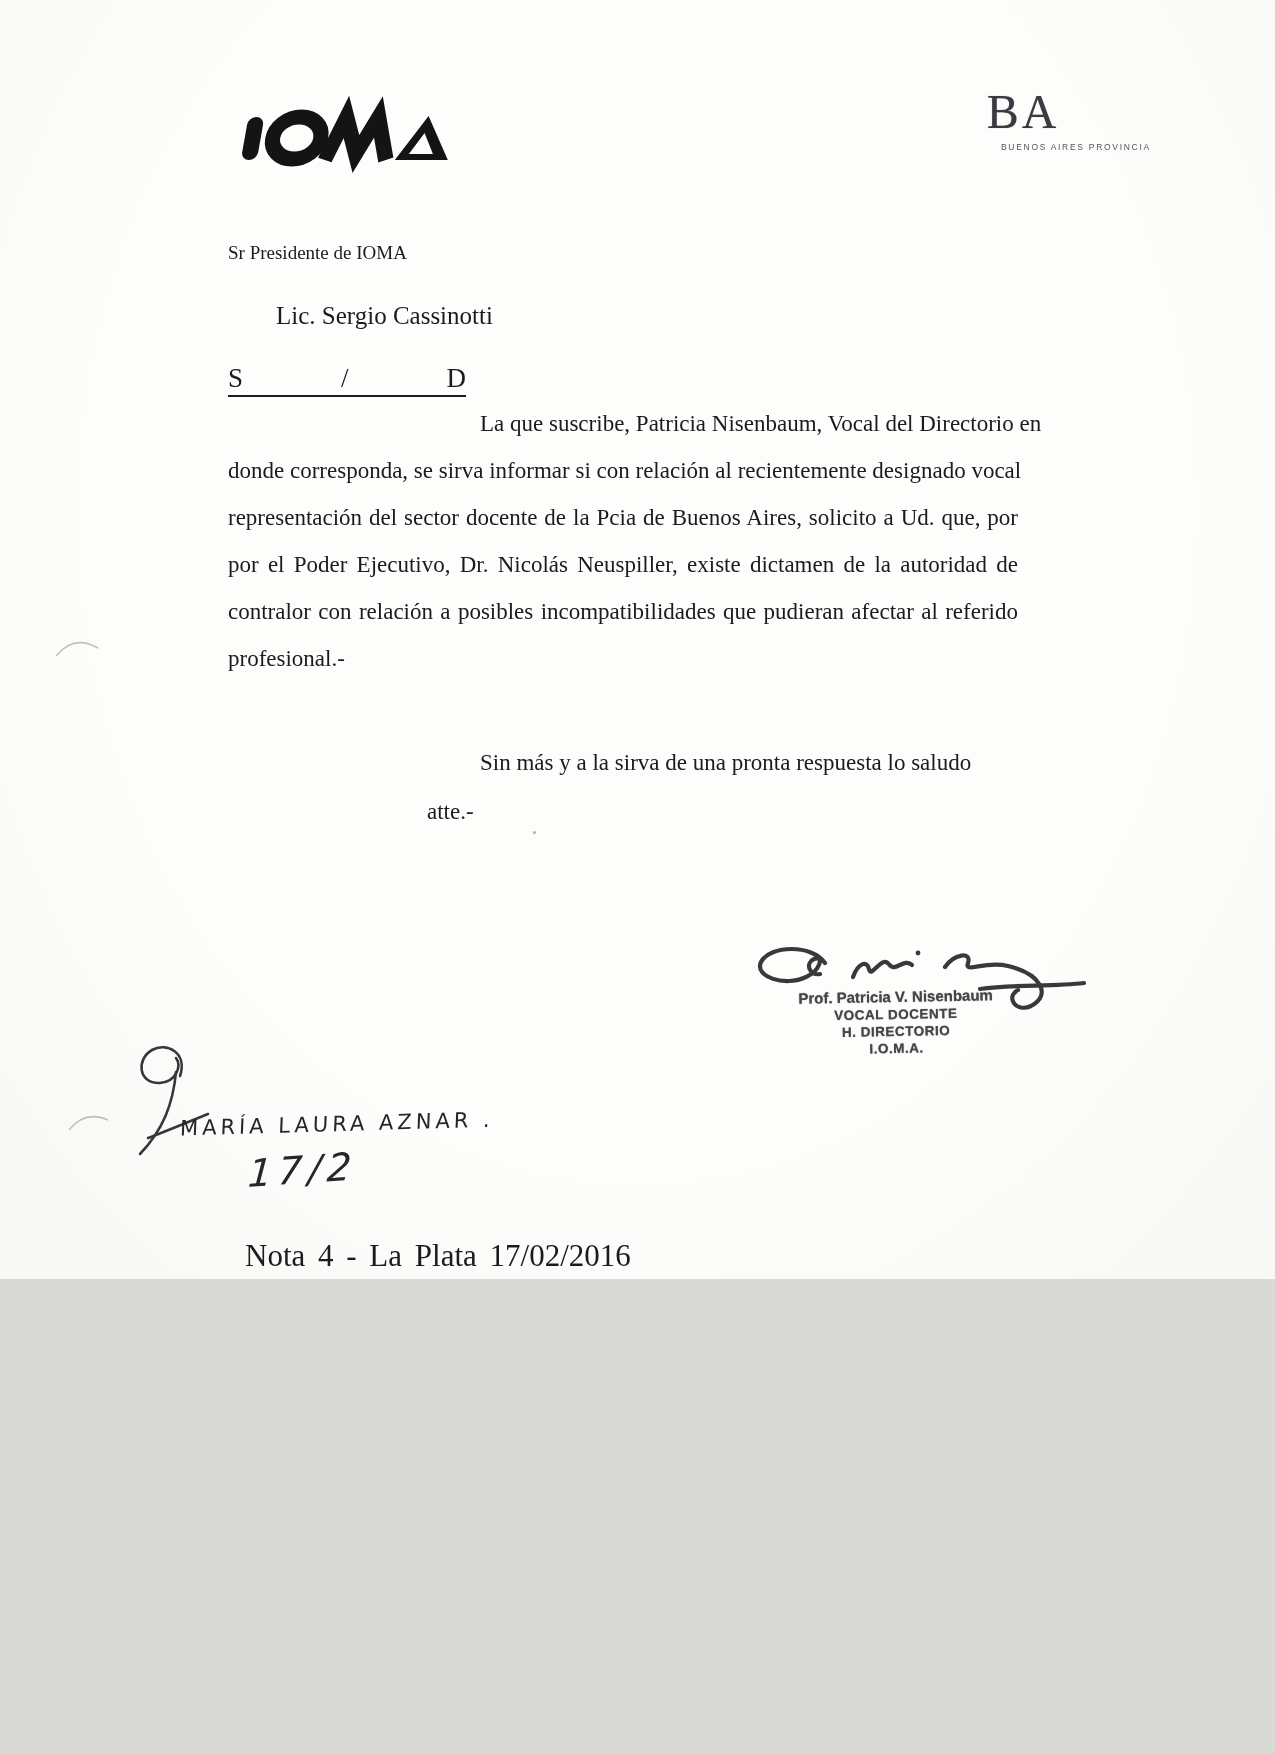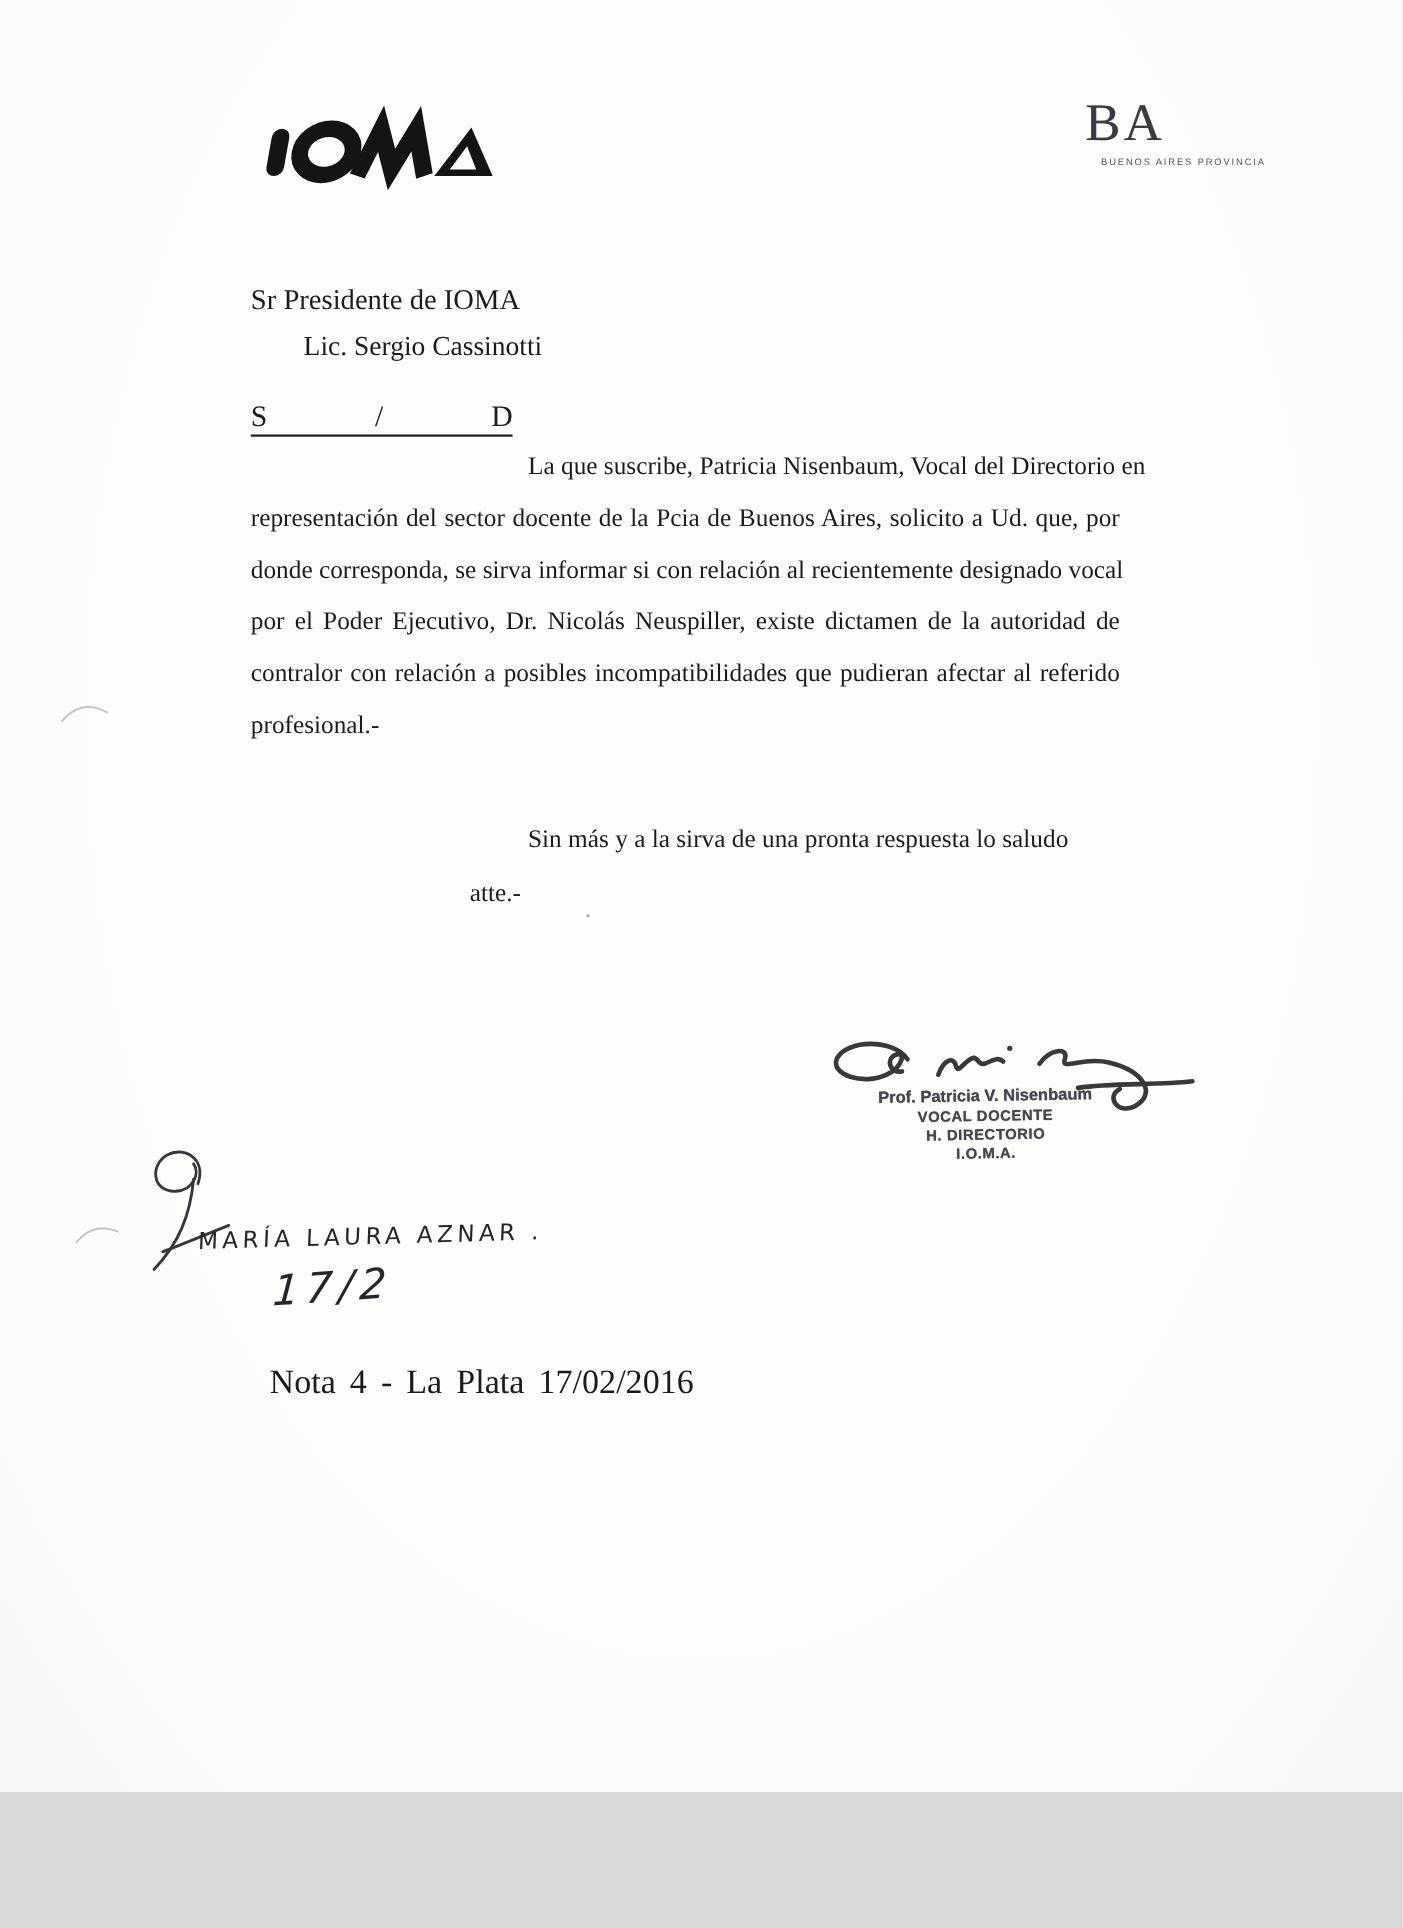--- a/index.html
+++ b/index.html
@@ -1,18 +1,18 @@
 <!DOCTYPE html>
 <html><head>
 <meta charset="utf-8">
 <style>
   html,body{margin:0;padding:0;background:#d9d9d6;}
   .page{
     position:relative;
-    width:1275px;height:1629px;
+    width:1275px;height:1279px;
     margin:0 auto;
     background:#fcfcfa;
     background-image:radial-gradient(ellipse at 50% 40%, #fdfdfc 60%, #f7f7f4 100%);
     overflow:hidden;
     font-family:"Liberation Serif", serif;
     color:#1b1b1b;
   }
 
   
   .ioma-logo{position:absolute;left:236px;top:108px;width:240px;height:62px;}
@@ -22,21 +22,21 @@
     font-size:48px;letter-spacing:3px;color:#3a3a40;line-height:1;
     text-shadow:0 0 1px rgba(60,60,70,.45);
   }
   .ba-sub{
     margin-top:6px;
     font-family:"Liberation Sans", sans-serif;
     font-size:8.5px;letter-spacing:1.7px;color:#55555a;white-space:nowrap;padding-left:43px;
   }
 
   
-  .recipient-1{position:absolute;left:228px;top:258px;font-size:26px;}
+  .recipient-1{position:absolute;left:228px;top:242px;font-size:19px;}
   .recipient-2{position:absolute;left:228px;top:302px;font-size:25px;margin-left:48px;}
   .sd-row{
     position:absolute;left:228px;top:362px;width:238px;
     display:flex;justify-content:space-between;align-items:flex-end;
     font-size:27px;line-height:1.2;
     border-bottom:2px solid #1d1d1d;padding-bottom:1px;
   }
 
   
   .letter-body{
@@ -109,22 +109,22 @@
   <div class="recipient-1">Sr Presidente de IOMA</div>
   <div class="recipient-2">Lic. Sergio Cassinotti</div>
   <div class="sd-row">
     <span>S</span>
     <span>/</span>
     <span>D</span>
   </div>
 
   <div class="letter-body">
       <div class="body-line">La que suscribe, Patricia Nisenbaum, Vocal del Directorio en</div>
+      <div class="body-line">donde corresponda, se sirva informar si con relación al recientemente designado vocal</div>
       <div class="body-line">representación del sector docente de la Pcia de Buenos Aires, solicito a Ud. que, por</div>
-      <div class="body-line">donde corresponda, se sirva informar si con relación al recientemente designado vocal</div>
       <div class="body-line">por el Poder Ejecutivo, Dr. Nicolás Neuspiller, existe dictamen de la autoridad de</div>
       <div class="body-line">contralor con relación a posibles incompatibilidades que pudieran afectar al referido</div>
       <div class="body-line">profesional.-</div>
     </div>
 
   <div class="closing-1">Sin más y a la sirva de una pronta respuesta lo saludo</div>
   <div class="closing-2">atte.-</div>
 
   <svg class="signature-svg" width="360" height="85" viewBox="0 0 360 85">
     <g fill="none" stroke="#1f1f1f" stroke-width="4.2" stroke-linecap="round" opacity="0.88">

